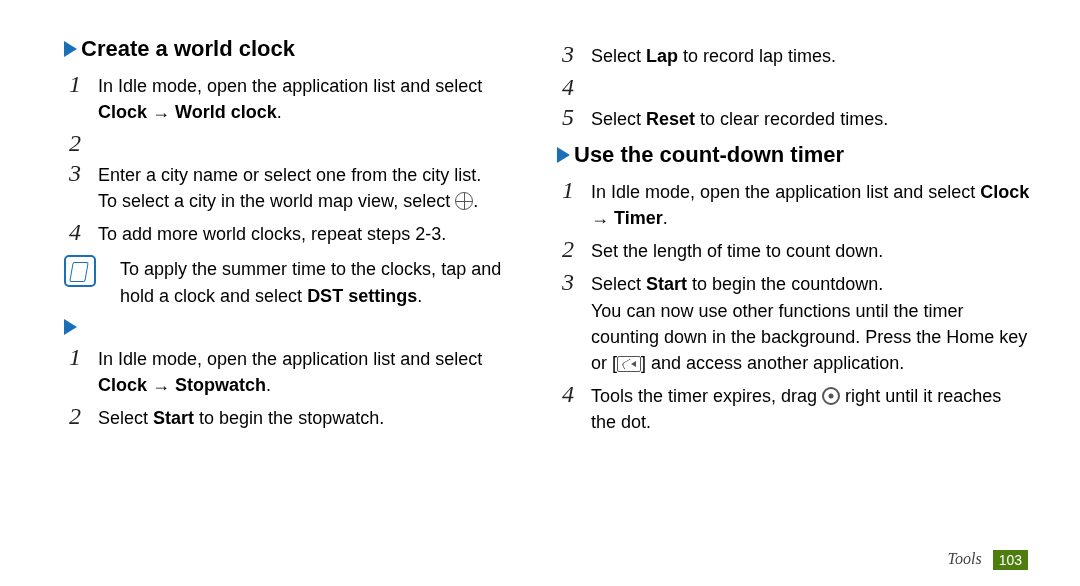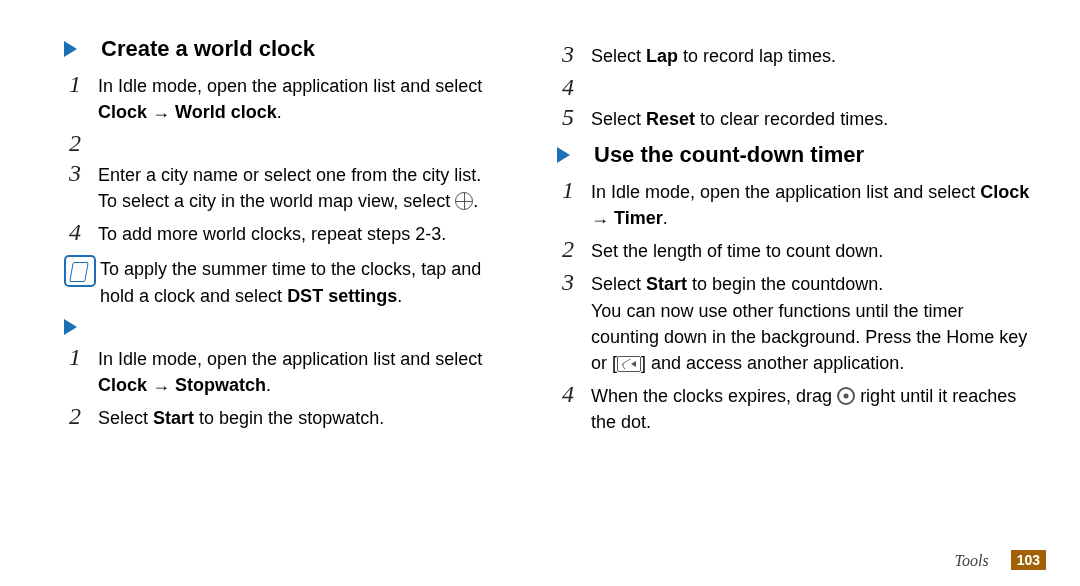--- a/index.html
+++ b/index.html
@@ -21,21 +21,21 @@
   }
   .col {
     width: 50%;
     box-sizing: border-box;
   }
   .col.left { padding-right: 30px; }
   .col.right { padding-left: 10px; }
   .section-heading {
     display: flex;
     align-items: center;
-    gap: 24px;
+    gap: 4px;
     margin: 10px 0 8px 0;
     text-align: center;
   }
   .section-heading.first { margin-top: 0; }
   .chevron {
     width: 0;
     height: 0;
     border-top: 8px solid transparent;
     border-bottom: 8px solid transparent;
     border-left: 13px solid #1a6fb7;
@@ -71,21 +71,21 @@
     font-size: 18px;
     line-height: 1.45;
     flex: 1;
     padding-top: 3px;
   }
   .body b { font-weight: 700; }
 
   .note {
     display: flex;
     align-items: flex-start;
-    gap: 0;
+    gap: 20px;
     margin: 6px 0 6px 0;
   }
   .note-icon {
     width: 28px;
     height: 28px;
     border: 2px solid #1a6fb7;
     border-radius: 5px;
     position: relative;
     flex: 0 0 auto;
     margin-top: 2px;
@@ -158,36 +158,35 @@
     border-radius: 50%; position: relative;
   }
   .inline-icon.ring::after {
     content: ""; position: absolute; left: 50%; top: 50%;
     width: 5px; height: 5px; background: #555; border-radius: 50%;
     transform: translate(-50%, -50%);
   }
 
   .footer {
     position: absolute;
-    bottom: 16px; right: 34px;
-    display:flex; align-items:flex-end; gap:22px;
+    bottom: 16px; right: 52px;
+    display:flex; align-items:flex-start; gap:11px;
   }
   .footer-section {
     font-style: italic;
     font-family: Georgia, "Times New Roman", serif;
     font-size: 16px;
     color: #444;
   }
   .footer-page {
-    background: #a16207;
+    background: #4d7c0f;
     color: #fff;
-    font-weight: 700;
+    font-weight: 400;
     font-size: 14px;
     padding: 2px 6px;
-    margin-top: 8px;
   }
 </style>
 </head>
 <body>
 
 <div class="page">
   <div class="col left">
 
     <div class="section-heading first">
       <span class="chevron"></span>
@@ -278,21 +277,21 @@
       <li class="step">
         <span class="num">3</span>
         <span class="body">
           <span>Select </span><b><span>Start</span></b><span> to begin the countdown.</span><br>
           <span>You can now use other functions until the timer counting down in the background. Press the Home key or [</span><span class="inline-icon back"><span class="head"></span></span><span>] and access another application.</span>
         </span>
       </li>
       <li class="step">
         <span class="num">4</span>
         <span class="body">
-          <span>When the clocks expires, drag </span><span class="inline-icon ring"></span><span> right until it reaches the dot.</span>
+          <span>Tools the timer expires, drag </span><span class="inline-icon ring"></span><span> right until it reaches the dot.</span>
         </span>
       </li>
     </ol>
   </div>
 
   <div class="footer">
     <span class="footer-section">Tools</span>
     <span class="footer-page">103</span>
   </div>
 </div>

